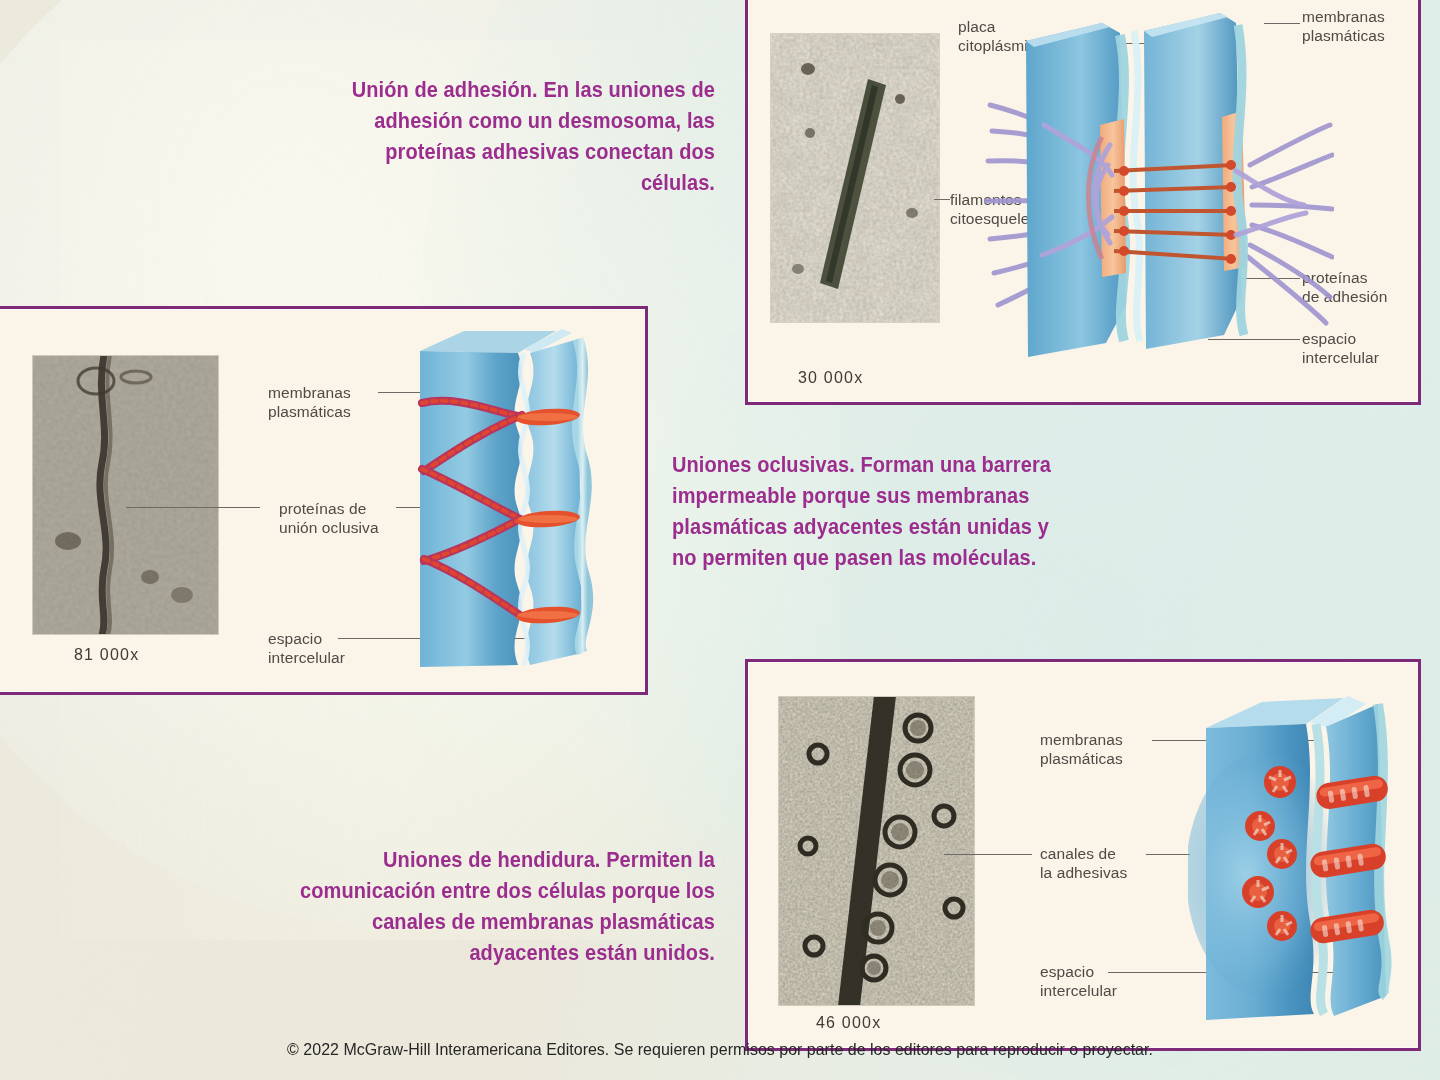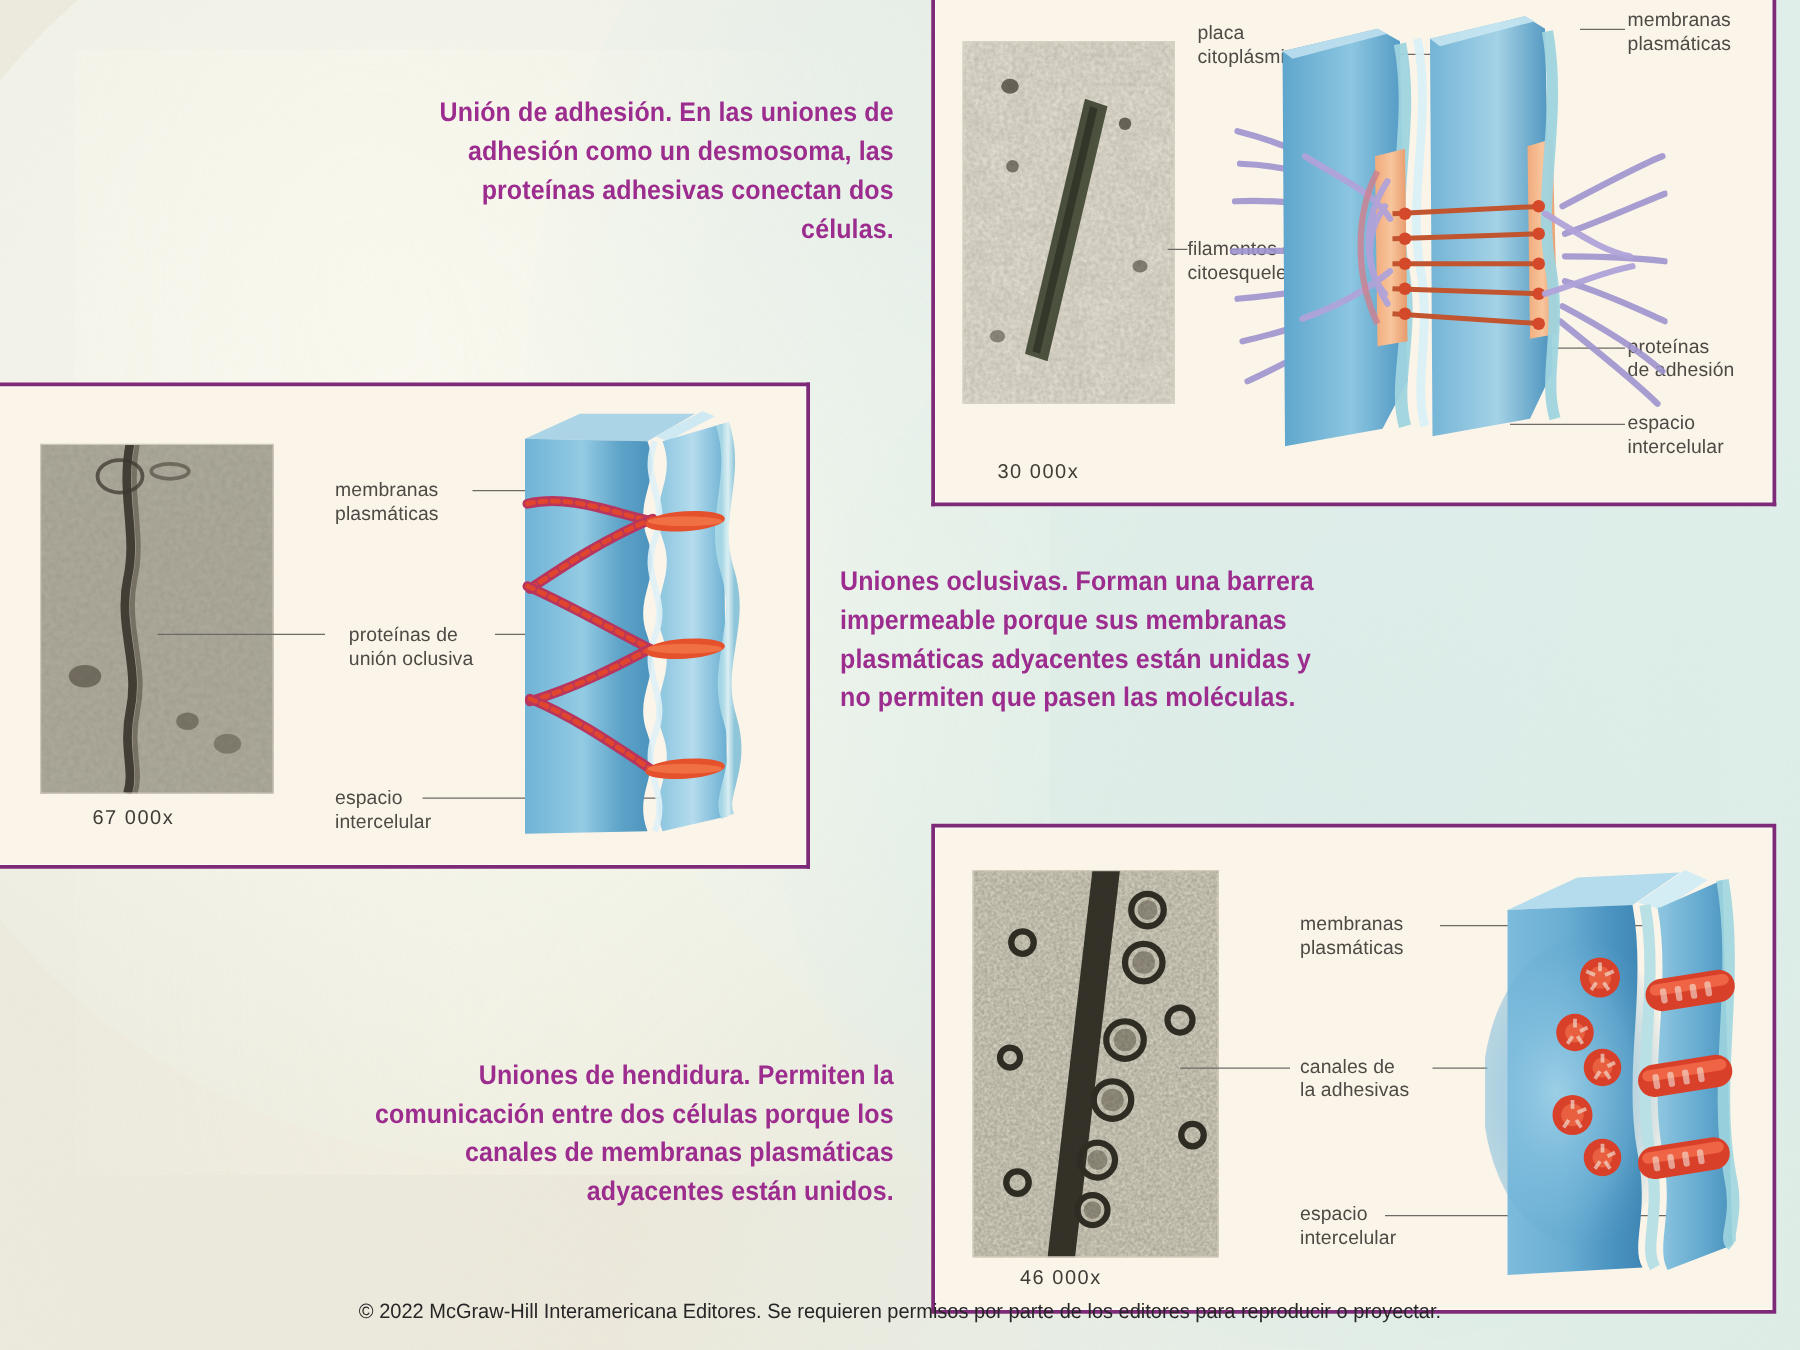--- a/index.html
+++ b/index.html
@@ -115,21 +115,21 @@
         <path d="M72 0 C64 40,78 72,70 108 C62 146,80 178,72 214 C66 244,76 262,70 280" stroke="#3a352c" stroke-width="7" fill="none" opacity="0.92"></path>
         <path d="M78 0 C70 40,84 72,76 108 C68 146,86 178,78 214 C72 244,82 262,76 280" stroke="#564f42" stroke-width="4" fill="none" opacity="0.6"></path>
         <ellipse cx="64" cy="26" rx="18" ry="13" fill="none" stroke="#3d382f" stroke-width="3" opacity=".75"></ellipse>
         <ellipse cx="104" cy="22" rx="15" ry="6" fill="none" stroke="#4a4338" stroke-width="3" opacity=".6"></ellipse>
         <ellipse cx="36" cy="186" rx="13" ry="9" fill="#433d32" opacity=".55"></ellipse>
         <ellipse cx="118" cy="222" rx="9" ry="7" fill="#46402f" opacity=".5"></ellipse>
         <ellipse cx="150" cy="240" rx="11" ry="8" fill="#4b4538" opacity=".45"></ellipse>
         <rect width="187" height="280" fill="none" stroke="#cfc9ba" stroke-width="2"></rect>
       </svg>
     </div>
-    <div class="mag" style="left:78px;top:337px;">67 000x</div>
+    <div class="mag" style="left:78px;top:337px;">81 000x</div>
 
     <div class="lbl" style="left:272px;top:74px;">membranas
 plasmáticas</div>
     <div class="lead" style="left:382px;top:83px;width:66px;"></div>
 
     <div class="lbl" style="left:272px;top:190px;margin-left:11px;">proteínas de
 unión oclusiva</div>
     <div class="lead" style="left:130px;top:198px;width:134px;"></div>
     <div class="lead" style="left:400px;top:198px;width:38px;"></div>
 

